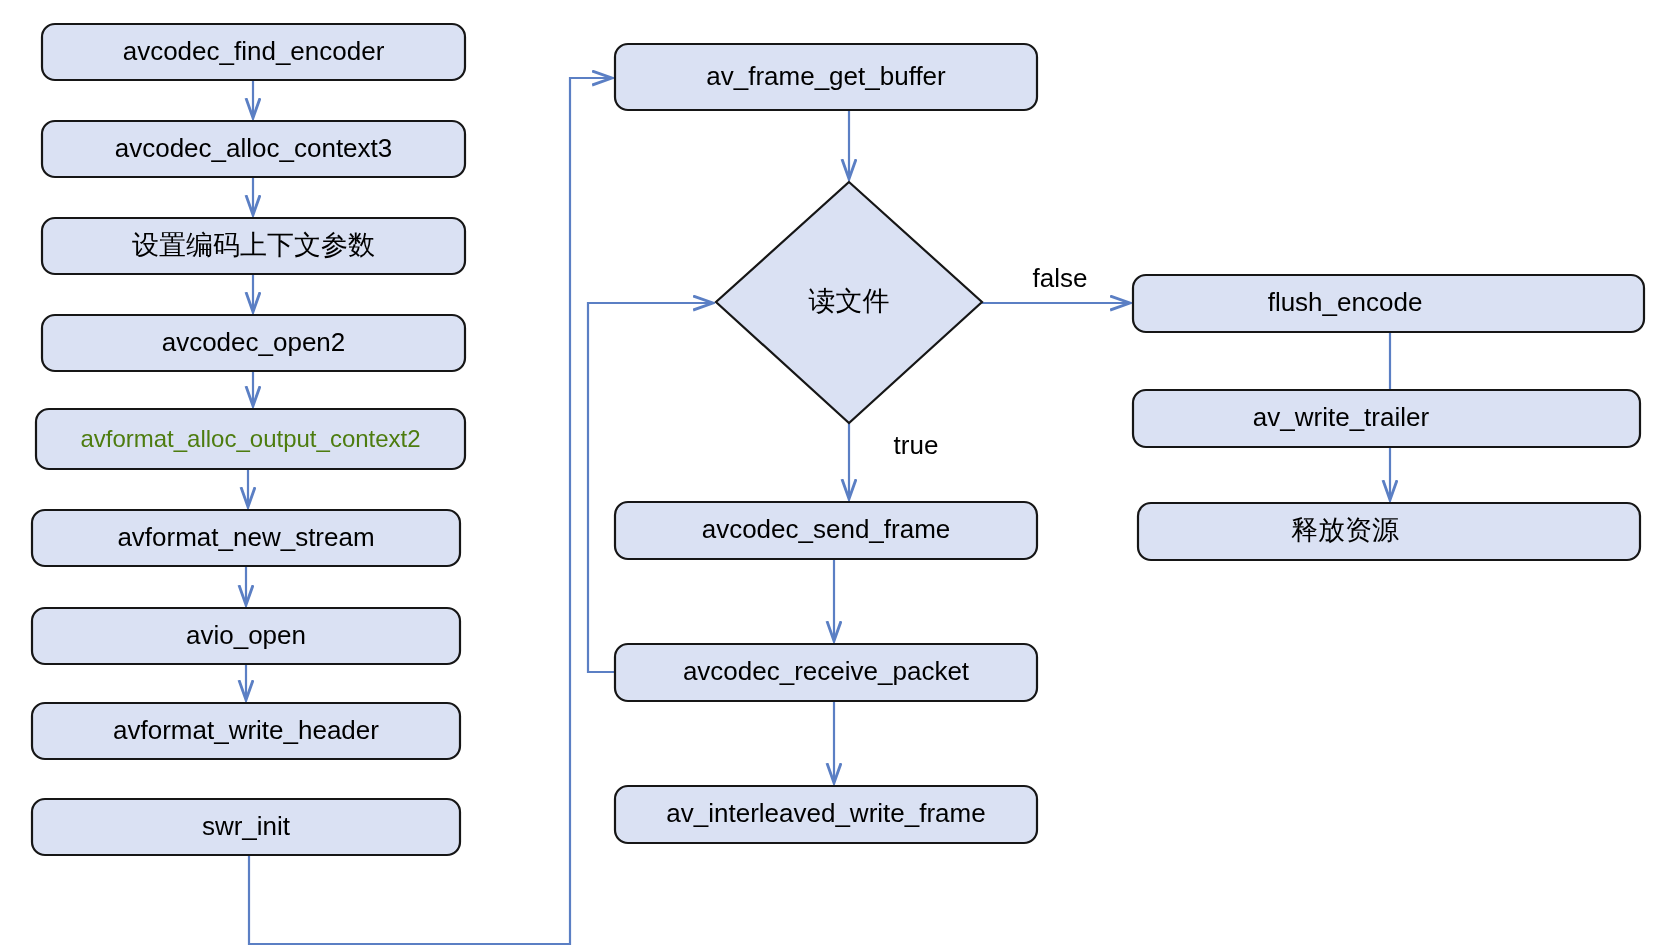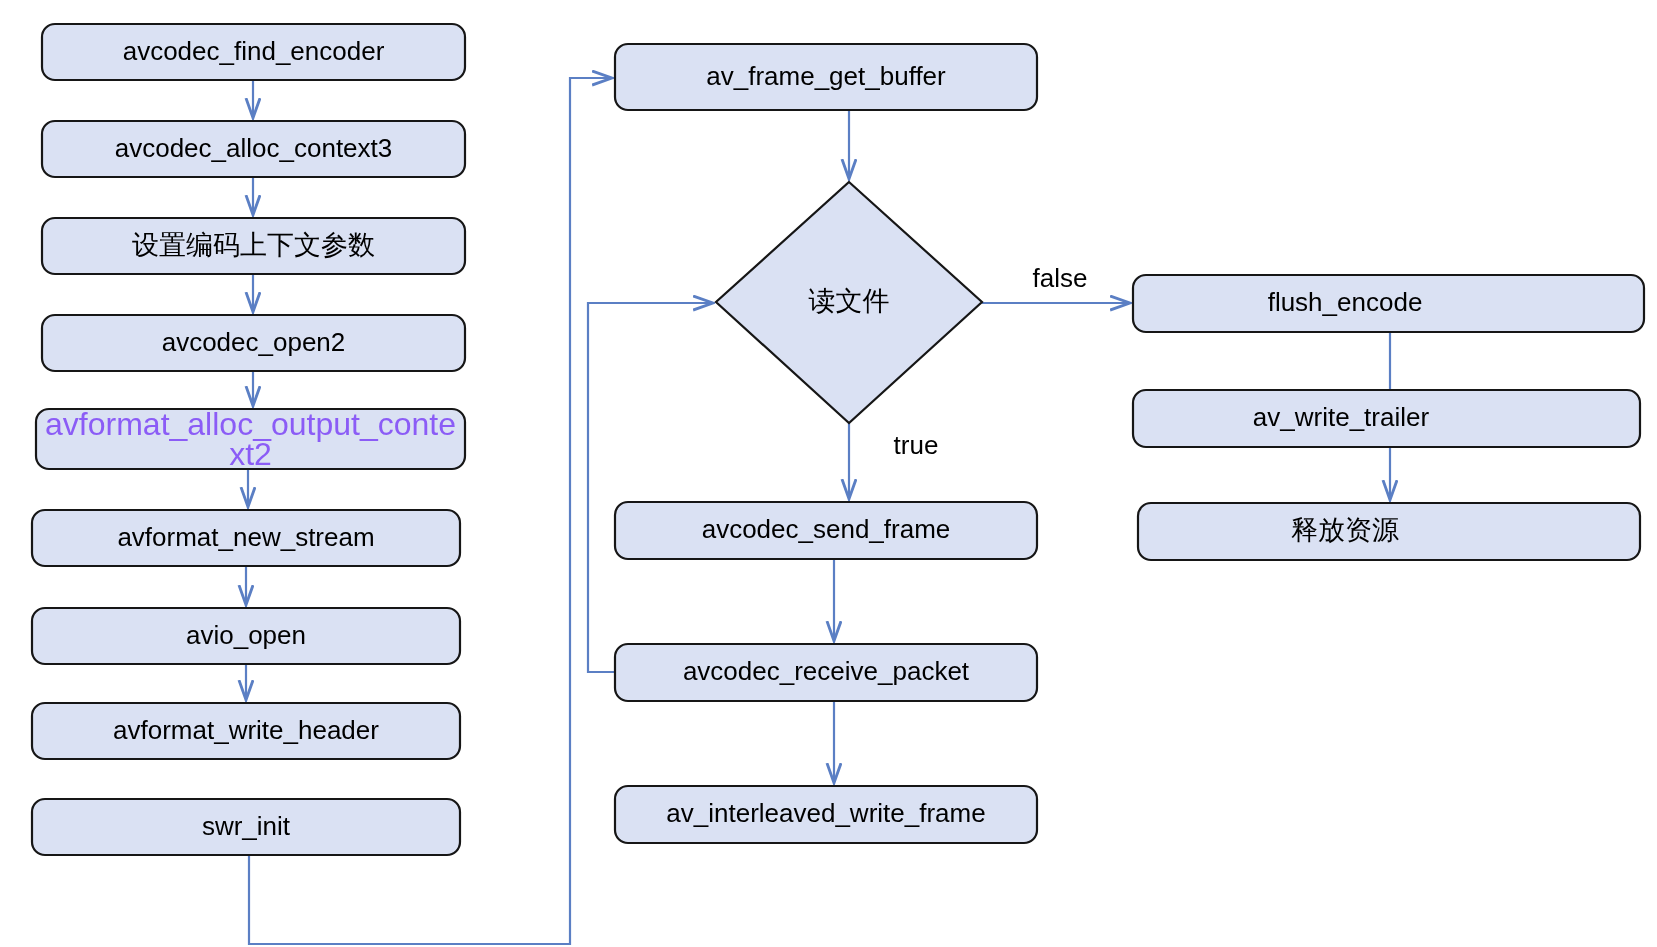--- a/index.html
+++ b/index.html
@@ -118,21 +118,21 @@
 
       <g>
         <rect class="node-shape" x="42" y="315" width="423" height="56" rx="13" ry="13"></rect>
         <text class="node-text" x="253.5" y="344">avcodec_open2</text>
       </g>
 
       <g>
         <rect class="node-shape" x="36" y="409" width="429" height="60" rx="13" ry="13"></rect>
         <foreignObject x="40" y="408" width="421" height="62">
           <div xmlns="http://www.w3.org/1999/xhtml" style="width:421px;height:62px;display:flex;align-items:center;justify-content:center;
-                      font-family:'Liberation Sans',sans-serif;font-size:32px;color:#8b5cf6;
+                      font-family:'Liberation Sans',sans-serif;font-size:24px;color:#4d7c0f;
                       line-height:30px;text-align:center;word-break:break-all;overflow:hidden;">avformat_alloc_output_context2</div>
         </foreignObject>
       </g>
 
       <g>
         <rect class="node-shape" x="32" y="510" width="428" height="56" rx="13" ry="13"></rect>
         <text class="node-text" x="246" y="539">avformat_new_stream</text>
       </g>
 
       <g>

